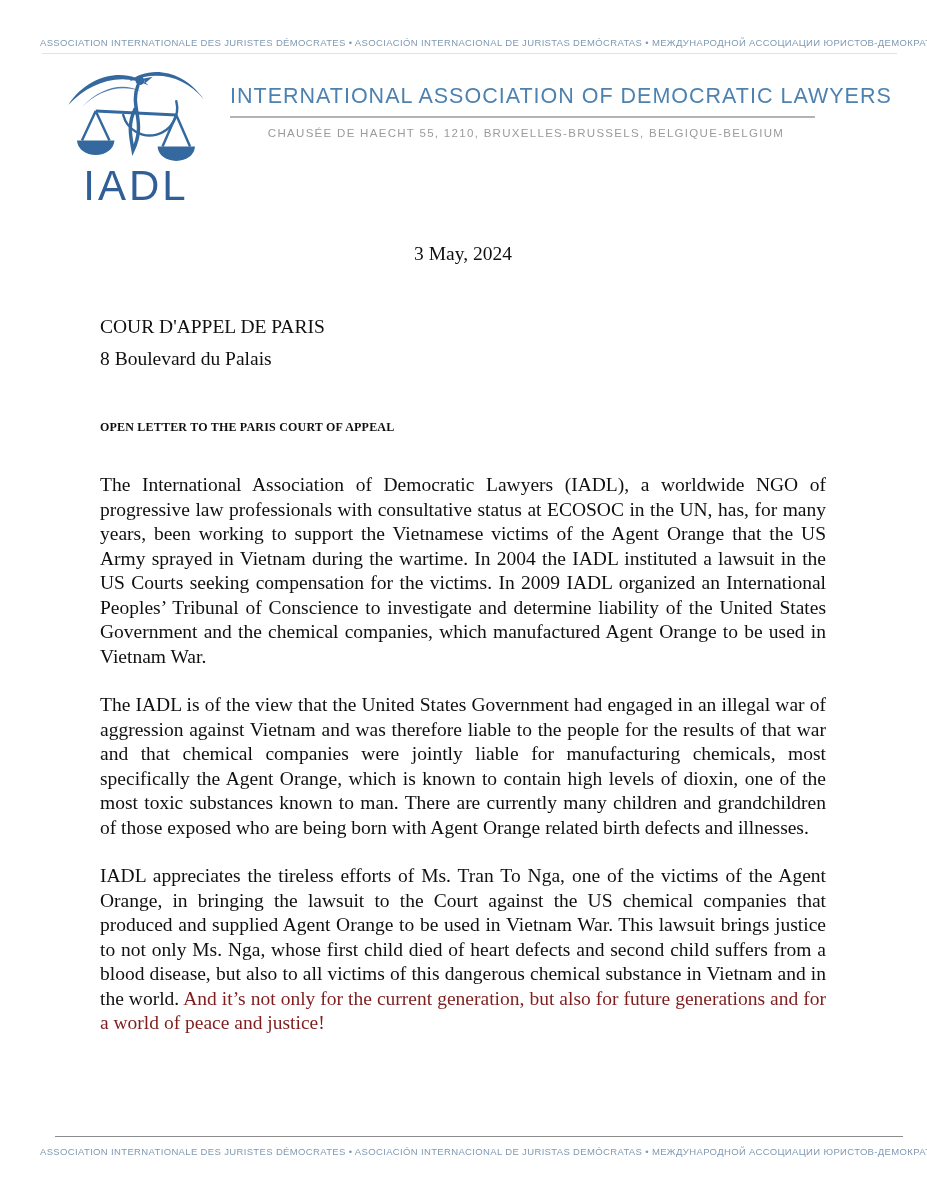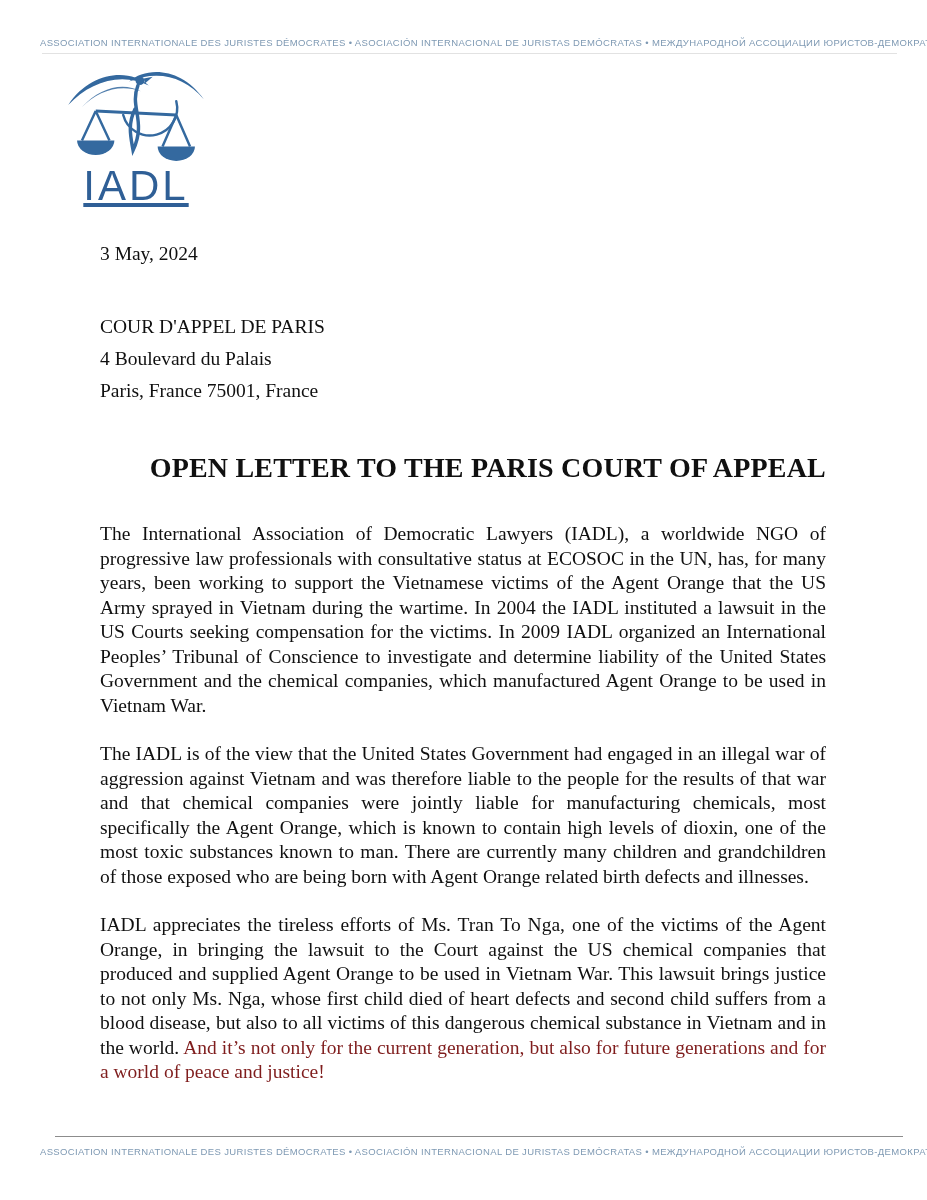--- a/index.html
+++ b/index.html
@@ -38,21 +38,20 @@
     text-align:center;
   }
   .logo svg{display:block;margin:0 auto;}
   .logo-acronym{
     margin-top:-6px;
     font-family:"Liberation Sans", sans-serif;
     font-size:42px;
     font-weight:400;
     letter-spacing:3px;
     color:#2f5f96;
-    text-decoration:underline;
   }
   .head-block{
     position:absolute;left:230px;top:84px;width:592px;
   }
   .org-title{
     font-family:"Liberation Sans", sans-serif;
     font-size:21.5px;
     font-weight:400;
     letter-spacing:1px;
     color:#4d82b0;
@@ -71,27 +70,27 @@
     letter-spacing:1.3px;
     color:#9b9b9b;
     white-space:nowrap;
   }
   
   .letter{
     position:absolute;left:100px;top:243px;width:726px;
     font-size:19.5px;
     color:#101010;
   }
-  .date{margin:0;}
+  .date{margin:0;text-align:center;}
   .recipient{margin-top:46px;line-height:32px;}
   .recipient p{margin:0;}
   .heading{
     margin:45px 0 0 0;
-    text-align:right;
-    font-size:28px;
+    text-align:left;
+    font-size:12px;
     font-weight:bold;
     letter-spacing:.2px;
   }
   .para{
     margin:24px 0 0 0;
     text-align:justify;
     text-align-last:left;
     line-height:24.5px;
   }
   .para.first{margin-top:38px;}
@@ -128,28 +127,32 @@
         <path d="M34,56 L20,86 M34,56 L48,86" stroke="#34699f" stroke-width="2.5" fill="none"></path>
         <path d="M15,86 A18,14 0 0 0 53,86 Z" fill="#34699f"></path>
 
         <path d="M116,60 L102,92 M116,60 L130,92" stroke="#34699f" stroke-width="2.5" fill="none"></path>
         <path d="M97,92 A18,14 0 0 0 135,92 Z" fill="#34699f"></path>
       </g>
     </svg>
     <div class="logo-acronym">IADL</div>
   </div>
 
+  <div class="head-block">
+    <div class="org-title">INTERNATIONAL ASSOCIATION OF DEMOCRATIC LAWYERS</div>
+    <div class="head-rule"></div>
+    <div class="org-address">CHAUSÉE DE HAECHT 55, 1210, BRUXELLES-BRUSSELS, BELGIQUE-BELGIUM</div>
+  </div>
 
   <div class="letter">
     <p class="date">3 May, 2024</p>
 
     <div class="recipient">
       <p>COUR D'APPEL DE PARIS</p>
-      <p>4 Boulevard du Palais</p>
-      <p>Paris, France 75001, France</p>
+      <p>8 Boulevard du Palais</p>
     </div>
 
     <h1 class="heading">OPEN LETTER TO THE PARIS COURT OF APPEAL</h1>
 
     <p class="para first">The International Association of Democratic Lawyers (IADL), a worldwide NGO of progressive law professionals with consultative status at ECOSOC in the UN, has, for many years, been working to support the Vietnamese victims of the Agent Orange that the US Army sprayed in Vietnam during the wartime. In 2004 the IADL instituted a lawsuit in the US Courts seeking compensation for the victims. In 2009 IADL organized an International Peoples’ Tribunal of Conscience to investigate and determine liability of the United States Government and the chemical companies, which manufactured Agent Orange to be used in Vietnam War.</p>
     <p class="para">The IADL is of the view that the United States Government had engaged in an illegal war of aggression against Vietnam and was therefore liable to the people for the results of that war and that chemical companies were jointly liable for manufacturing chemicals, most specifically the Agent Orange, which is known to contain high levels of dioxin, one of the most toxic substances known to man. There are currently many children and grandchildren of those exposed who are being born with Agent Orange related birth defects and illnesses.</p>
     <p class="para"><span>IADL appreciates the tireless efforts of Ms. Tran To Nga, one of the victims of the Agent Orange, in bringing the lawsuit to the Court against the US chemical companies that produced and supplied Agent Orange to be used in Vietnam War. This lawsuit brings justice to not only Ms. Nga, whose first child died of heart defects and second child suffers from a blood disease, but also to all victims of this dangerous chemical substance in Vietnam and in the world.</span> <span class="faded">And it’s not only for the current generation, but also for future generations and for a world of peace and justice!</span></p>
   </div>
 
   <div class="footer-rule"></div>

